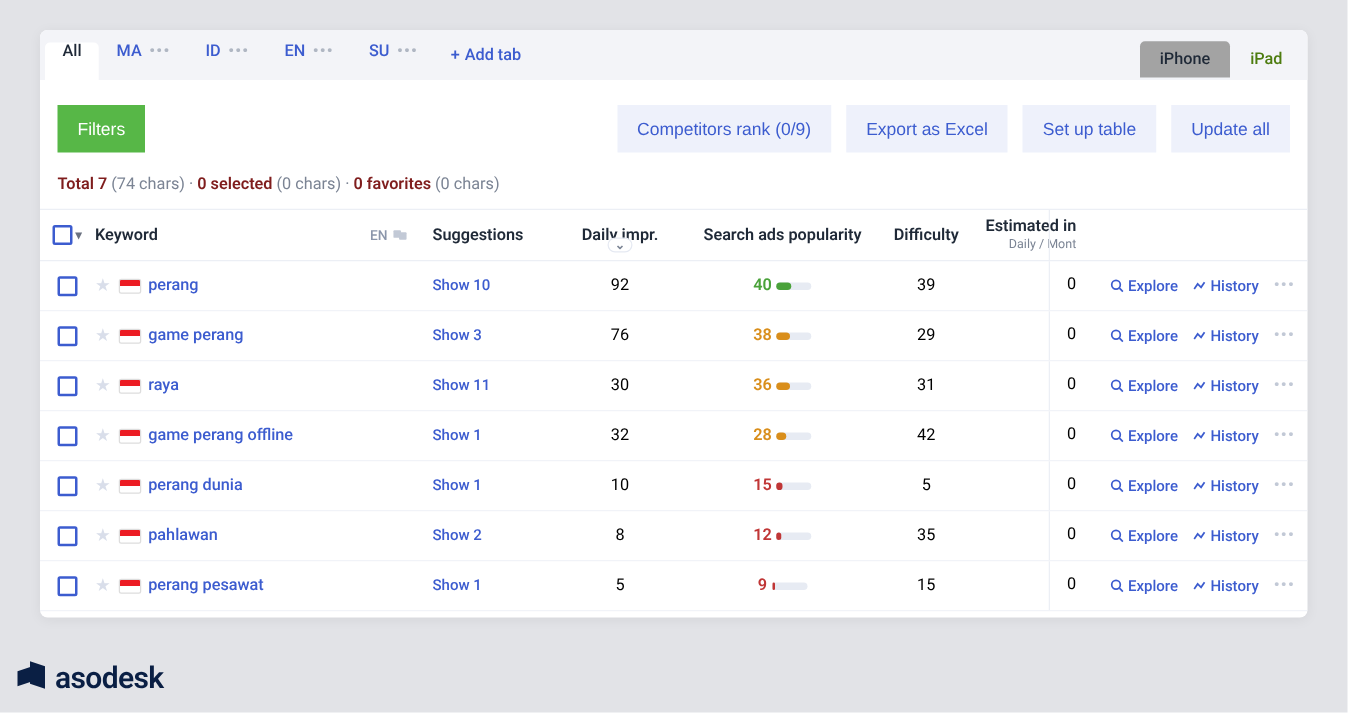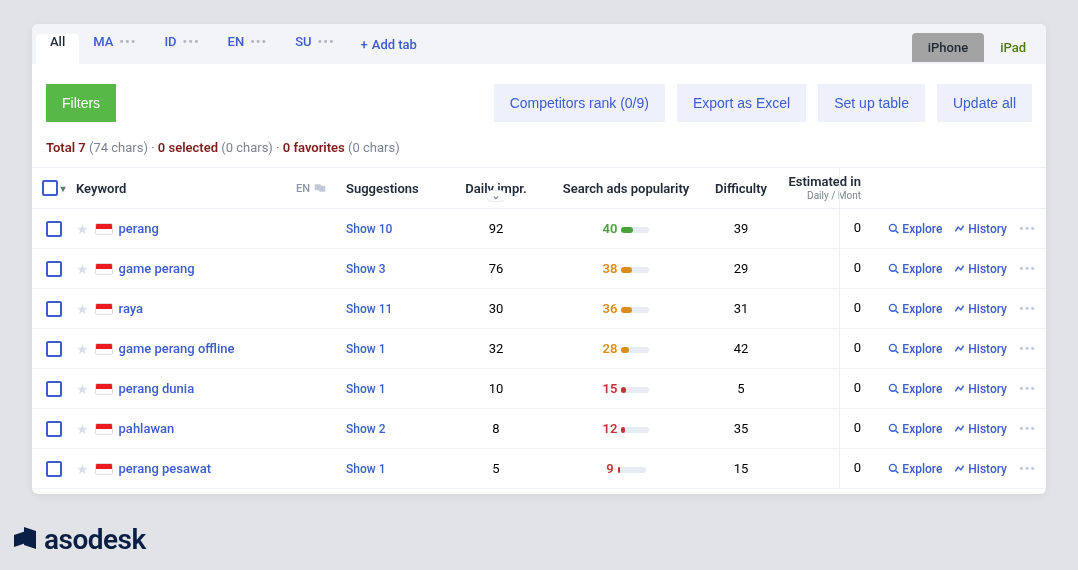--- a/index.html
+++ b/index.html
@@ -59,21 +59,21 @@
   .bar > i { position:absolute; left:0; top:0; bottom:0; border-radius:3px; }
   .sap-val { font-weight: 600; }
   .green { color: #4aa23a; }
   .orange { color: #d98e1b; }
   .red { color: #c03636; }
   .act-link { color: #3c5ccf; font-size: 12px; display:flex; align-items:center; gap:3px; font-weight:500;}
   .more{color:#c2c9d6; font-weight:bold; letter-spacing:1px;}
   .caret-down{font-size:10px;color:#6b7280;}
 
   
-  .logo { position: absolute; bottom: 14px; left: 14px; display: flex; align-items: center; gap: 8px; color: #0a1f44; font-weight: 600; font-size: 28px; letter-spacing: -0.5px;}
+  .logo { position: absolute; bottom: 14px; left: 14px; display: flex; align-items: center; gap: 8px; color: #0a1f44; font-weight: 600; font-size: 24px; letter-spacing: -0.5px;}
   .logo-mark { width: 22px; height: 22px; position: relative; }
   .logo-mark::before{content:"";position:absolute;left:0;top:4px;width:12px;height:12px;background:#0a1f44;transform:skewY(-18deg);}
   .logo-mark::after{content:"";position:absolute;right:0;top:0;width:12px;height:18px;background:#0a1f44;transform:skewY(18deg);}
 </style>
 </head>
 <body>
 
 <div class="panel">
 
   <div class="tabbar">

